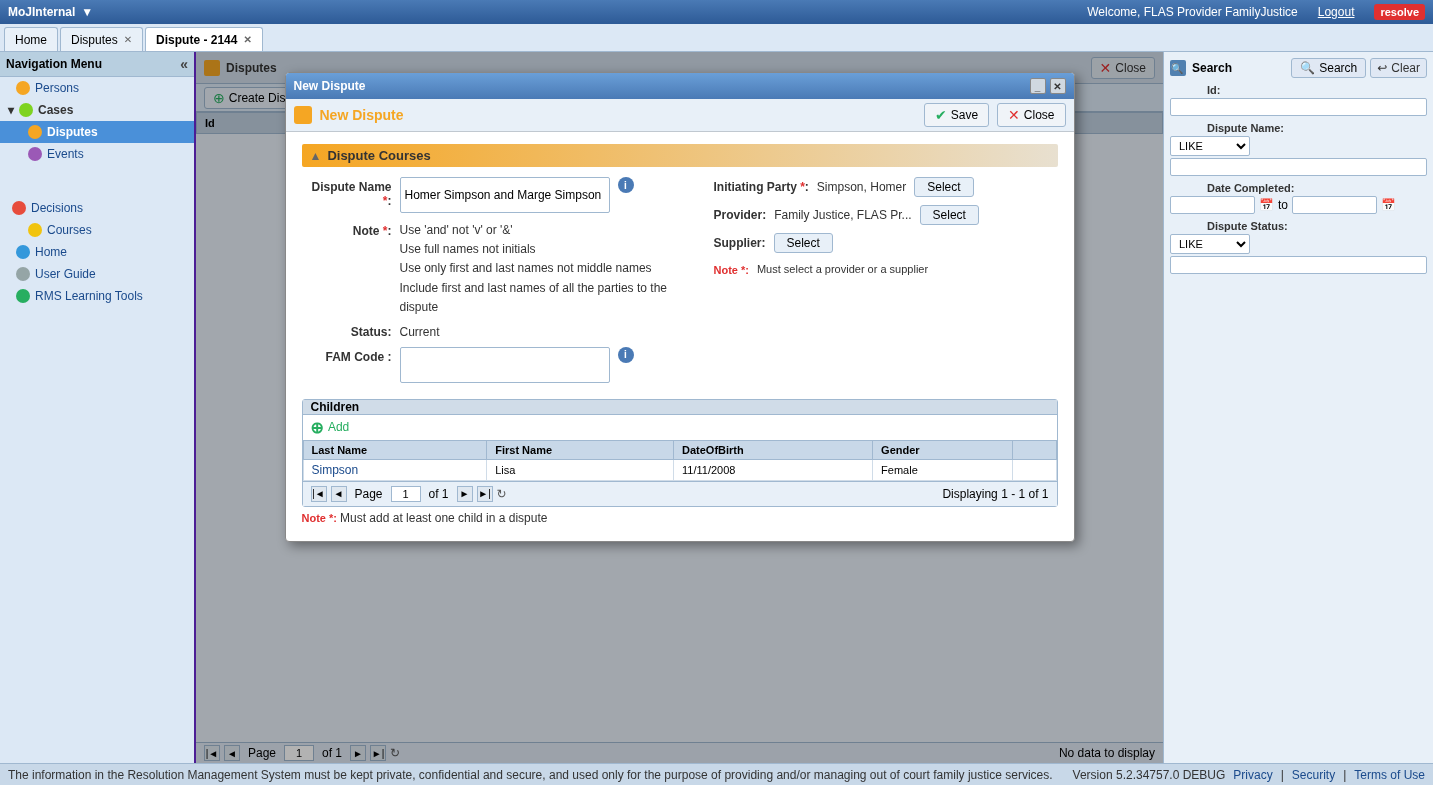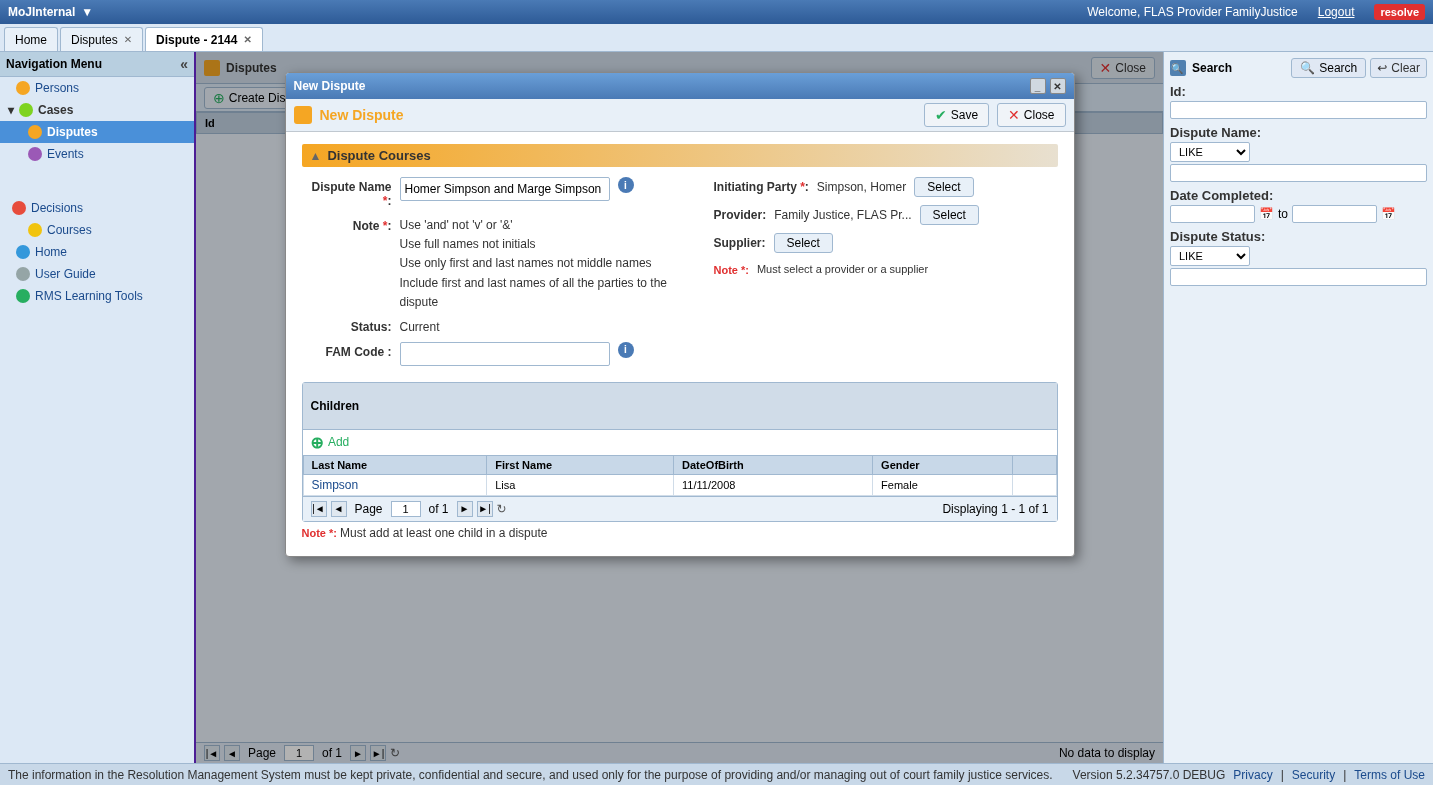--- a/index.html
+++ b/index.html
@@ -226,25 +226,26 @@
       gap: 4px;
       padding: 2px 6px;
       background: #e0e8f4;
       border: 1px solid #a0b8d0;
       border-radius: 3px;
       cursor: pointer;
       font-size: 11px;
       color: #333;
     }
     .search-field-label {
-      font-size: 13px;
+      font-size: 11px;
       color: #333;
       margin-top: 6px;
       margin-bottom: 2px;
       font-weight: bold;
+      margin-left: 37px;
     }
     .search-input {
       width: 100%;
       padding: 2px 4px;
       border: 1px solid #a0b8d0;
       border-radius: 2px;
       font-size: 11px;
       background: white;
     }
     .search-select {
@@ -367,21 +368,21 @@
     }
     .form-label {
       font-size: 12px;
       font-weight: bold;
       color: #333;
       text-align: right;
       flex-shrink: 0;
     }
     .required { color: #e03030; }
     .form-input {
-      padding: 4px 4px;
+      padding: 10px 4px;
       border: 1px solid #a0b8d0;
       border-radius: 2px;
       font-size: 12px;
       background: white;
     }
     .info-icon {
       width: 16px; height: 16px;
       background: #4a7ab5;
       color: white;
       border-radius: 50%;
@@ -432,21 +433,21 @@
     }
 
     
     #children-section {
       border: 1px solid #a0b8d0;
       border-radius: 3px;
       margin-top: 8px;
     }
     #children-header {
       background: #d0dce8;
-      padding: 16px 8px;
+      padding: 0 8px;
       font-weight: bold;
       font-size: 12px;
       border-bottom: 1px solid #a0b8d0;
     }
     #add-btn {
       display: flex;
       align-items: center;
       gap: 4px;
       padding: 3px 8px;
       cursor: pointer;

